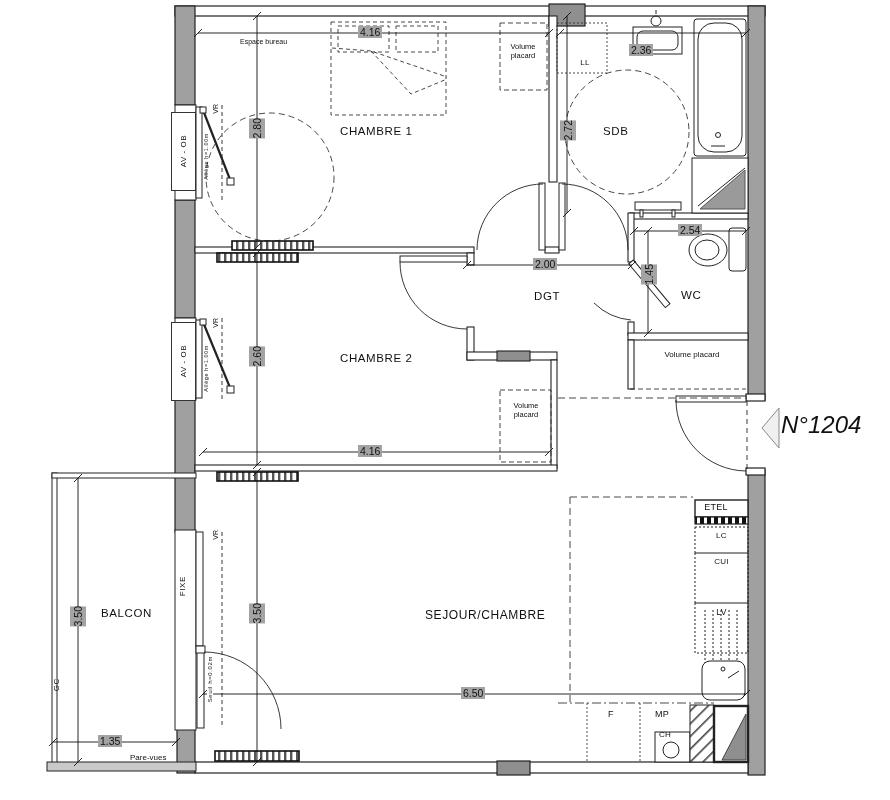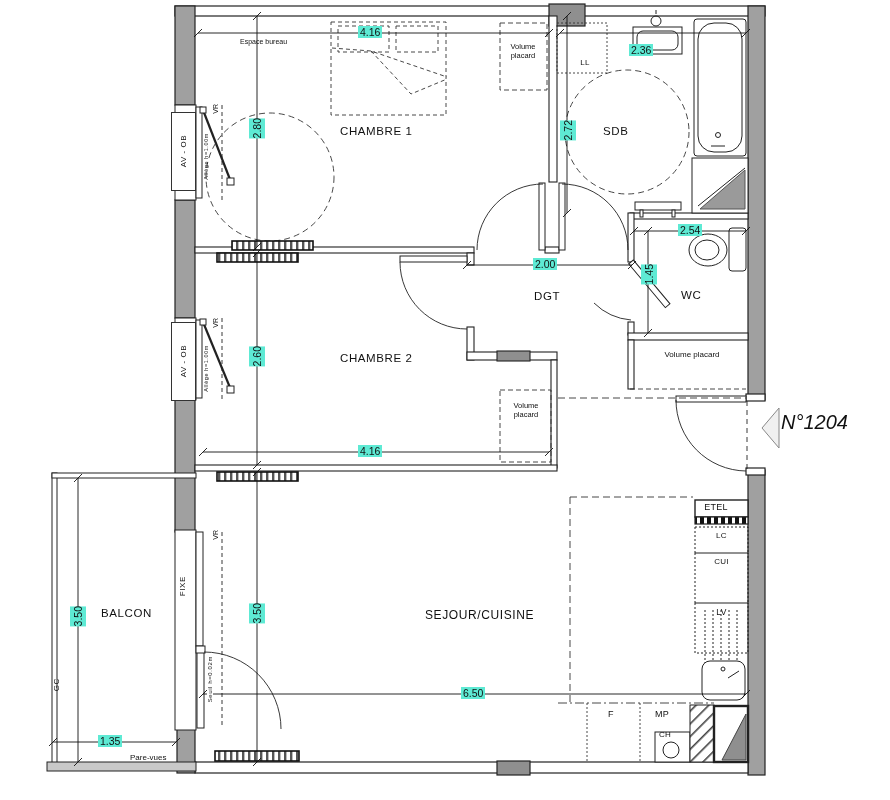--- a/index.html
+++ b/index.html
@@ -1,30 +1,30 @@
 <!DOCTYPE html>
 <html><head>
 <meta charset="utf-8">
 <style>
   html,body{margin:0;padding:0;background:#fff;}
   #stage{position:relative;width:890px;height:800px;background:#ffffff;overflow:hidden;
          font-family:"Liberation Sans",sans-serif;color:#111;}
   #plan-svg{position:absolute;left:0;top:0;}
   .lbl{position:absolute;font-size:11.5px;letter-spacing:.6px;white-space:nowrap;color:#111;}
-  .dim{position:absolute;font-size:10.5px;background:#5eead4;padding:0 2px;white-space:nowrap;color:#111;}
+  .dim{position:absolute;font-size:10.5px;background:#a3a3a3;padding:0 2px;white-space:nowrap;color:#111;}
   .vtxt{writing-mode:vertical-rl;transform:rotate(180deg);}
   .tiny{font-size:7px;letter-spacing:0;}
   .small{font-size:8px;letter-spacing:0;}
   .center{text-align:center;line-height:1.25;}
   .placard{position:absolute;font-size:7.5px;letter-spacing:0;color:#111;}
   .winbox{position:absolute;background:#fff;border:1px solid #333;display:flex;
           align-items:center;justify-content:center;}
   .winbox span{font-size:8px;letter-spacing:.5px;}
   .kit{position:absolute;font-size:8px;letter-spacing:.3px;text-align:center;color:#111;}
-  #unit-no{position:absolute;font-size:20px;font-style:italic;letter-spacing:0;}
+  #unit-no{position:absolute;font-size:24px;font-style:italic;letter-spacing:0;}
 </style>
 </head>
 <body>
 
 <div id="stage">
 
 <svg id="plan-svg" width="890" height="800" viewBox="0 0 890 800">
   <defs>
     <pattern id="hv" width="6" height="10" patternUnits="userSpaceOnUse">
       <rect width="6" height="10" fill="#fff"></rect>
@@ -252,21 +252,21 @@
   </g>
 
   <polygon points="779,408 779,448 762,428" fill="#f0f0f0" stroke="#888" stroke-width="1"></polygon>
 </svg>
 
   <div class="lbl" style="left:340px;top:125px;">CHAMBRE 1</div>
   <div class="lbl" style="left:603px;top:125px;">SDB</div>
   <div class="lbl" style="left:340px;top:352px;text-align:right;">CHAMBRE 2</div>
   <div class="lbl" style="left:534px;top:290px;">DGT</div>
   <div class="lbl" style="left:681px;top:289px;">WC</div>
-  <div class="lbl" style="left:425px;top:608px;font-size:12px;">SEJOUR/CUISINE</div>
+  <div class="lbl" style="left:425px;top:608px;font-size:12px;">SEJOUR/CHAMBRE</div>
   <div class="lbl" style="left:101px;top:607px;">BALCON</div>
 
   <div class="lbl tiny" style="left:240px;top:38px;">Espace bureau</div>
   <div class="placard center" style="left:499px;top:42px;width:48px;">Volume placard</div>
   <div class="placard center" style="left:502px;top:401px;width:48px;">Volume placard</div>
   <div class="placard center" style="left:659px;top:350px;width:66px;font-size:8px;">Volume placard</div>
   <div class="lbl small" style="left:92px;top:753px;margin-left:38px;">Pare-vues</div>
 
   <div class="dim" style="left:358px;top:26px;">4.16</div>
   <div class="dim" style="left:629px;top:44px;">2.36</div>

